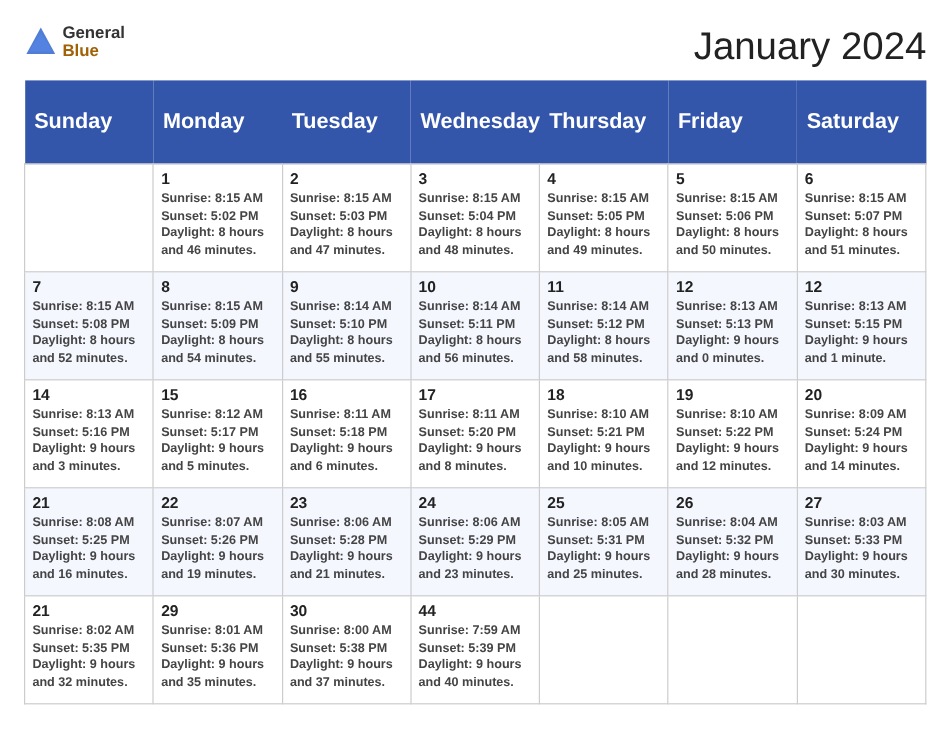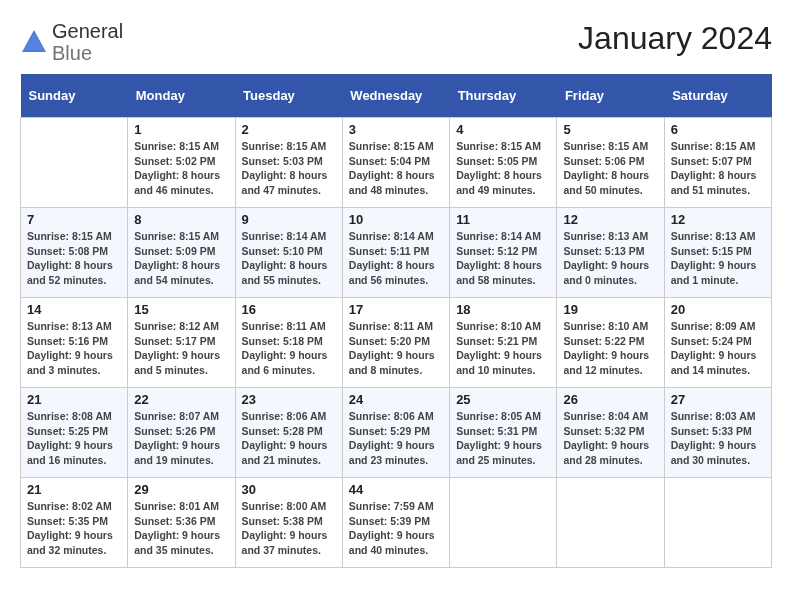--- a/index.html
+++ b/index.html
@@ -15,26 +15,26 @@
       justify-content: space-between;
       align-items: flex-start;
       margin-bottom: 10px;
     }
     .logo {
       display: flex;
       align-items: center;
       gap: 4px;
     }
     .logo-text {
-      font-size: 20px;
-      font-weight: normal;
+      font-size: 14px;
+      font-weight: bold;
       line-height: 1.1;
     }
     .logo-general { color: #333; }
-    .logo-blue { color: #737373; }
+    .logo-blue { color: #a16207; }
     .logo-icon {
       width: 28px;
       height: 28px;
     }
     .title-area {
       text-align: right;
     }
     .month-title {
       font-size: 32px;
       font-weight: normal;
@@ -46,22 +46,22 @@
     }
     table {
       width: 100%;
       border-collapse: collapse;
       table-layout: fixed;
     }
     th {
       background-color: #3355aa;
       color: #fff;
       text-align: left;
-      padding: 14px 8px;
-      font-size: 13px;
+      padding: 24px 8px;
+      font-size: 18px;
       font-weight: bold;
     }
     td {
       border: 1px solid #ccc;
       vertical-align: top;
       padding: 4px 6px;
       font-size: 11px;
       color: #333;
       height: 90px;
     }

